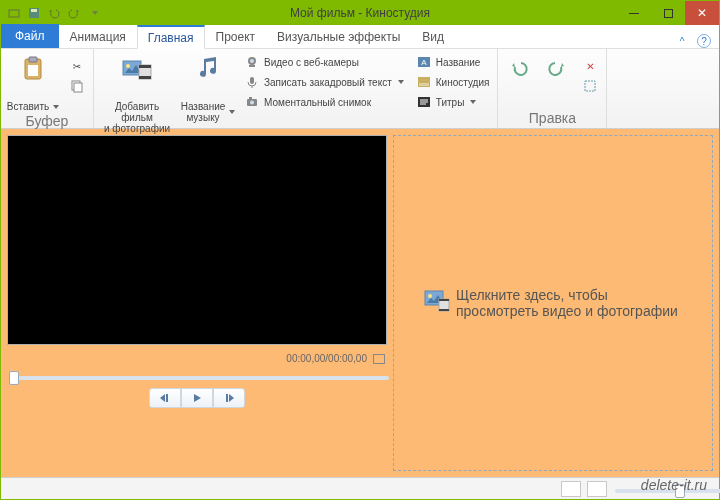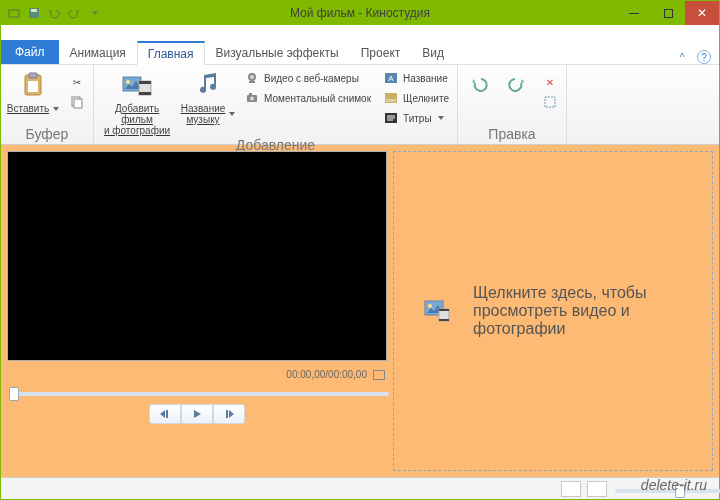--- a/index.html
+++ b/index.html
@@ -11,32 +11,32 @@
   .qat-btn { width:18px; height:18px; display:flex; align-items:center; justify-content:center; opacity:.7; }
   .title { position:absolute; left:0; right:0; text-align:center; font-size:12px; color:#404040; pointer-events:none; }
   .winctrls { margin-left:auto; display:flex; height:100%; }
   .winbtn { width:34px; height:100%; display:flex; align-items:center; justify-content:center; color:#333; }
   .winbtn.close { background:#c94f3d; color:#fff; }
   .winbtn.max, .winbtn.min { background:#7fba00; }
   .winbtn .sq { width:9px; height:9px; border:1px solid #fff; }
   .winbtn .dash { width:10px; height:1px; background:#333; }
   .winbtn .x { font-size:12px; color:#fff; }
   
-  .tabrow { height:40px; background:#fff; border-bottom:1px solid #e0e0e0; display:flex; align-items:flex-end; padding:0 0 0 0; position:relative; }
+  .tabrow { height:24px; background:#fff; border-bottom:1px solid #e0e0e0; display:flex; align-items:flex-end; padding:0 0 0 0; position:relative; }
   .filebtn { background:#2e7cd6; color:#fff; padding:0 14px; height:24px; display:flex; align-items:center; font-size:12px; border:none; }
   .tab { padding:0 10px; height:24px; display:flex; align-items:center; color:#555; font-size:12px; border:1px solid transparent; border-bottom:none; }
   .tab.active { background:#fff; border:1px solid #dcdcdc; border-top:2px solid #2e7cd6; border-bottom:1px solid #fff; color:#2b579a; margin-bottom:-1px; }
   .tabrow .help { margin-left:auto; padding-right:8px; display:flex; gap:8px; align-items:center; color:#2e7cd6; }
   .help span { width:14px; height:14px; display:flex; align-items:center; justify-content:center; border:1px solid #7cb0e6; border-radius:50%; font-size:10px; }
   
   .ribbon { height:80px; background:linear-gradient(#fdfdfd,#f2f2f2); border-bottom:1px solid #cfcfcf; display:flex; }
   .group { border-right:1px solid #dedede; display:flex; flex-direction:column; padding:2px 4px 0 4px; }
   .group .body { flex:1; display:flex; align-items:flex-start; gap:4px; }
   .group .label { text-align:center; font-size:14px; color:#777; padding:1px 0 2px; }
-  .bigbtn { display:flex; flex-direction:column; align-items:center; justify-content:flex-start; width:56px; padding-top:2px; gap:2px; text-align:center;text-decoration:underline; }
+  .bigbtn { display:flex; flex-direction:column; align-items:center; justify-content:flex-start; width:56px; padding-top:2px; gap:16px; text-align:center; }
   .bigbtn .ic { width:32px; height:32px; display:flex; align-items:center; justify-content:center; }
   .bigbtn .txt { font-size:10px; line-height:1.1; color:#444; }
   .col { display:flex; flex-direction:column; gap:2px; padding-top:2px; }
   .smbtn { display:flex; align-items:center; gap:4px; padding:1px 4px; height:18px; font-size:10px; color:#444; white-space:nowrap; }
   .smbtn .ic { width:16px; height:16px; display:flex; align-items:center; justify-content:center; }
   .dd { width:0;height:0;border-left:3px solid transparent;border-right:3px solid transparent;border-top:4px solid #666; display:inline-block; margin-left:2px; }
   .thumb { width:44px; height:30px; background:linear-gradient(#a9c5dc 0 60%, #7fa0bb 60% 100%); border:1px solid #bfbfbf; margin:2px; position:relative; }
   .thumb::after{content:"";position:absolute;left:20%;right:20%;top:45%;height:20%;background:#d8d0c0;border-radius:50% 50% 0 0;}
   .thumbrow{ display:flex; flex-wrap:wrap; width:104px; }
   .ic svg { display:block; }
@@ -46,21 +46,21 @@
   .preview { background:#000; width:100%; height:210px; border:1px solid #b0b0b0; }
   .timebar { text-align:right; padding:2px 2px 0 0; font-size:10px; color:#666; display:flex; justify-content:flex-end; align-items:center; gap:6px; }
   .timebar .fsicon{ width:12px;height:10px;border:1px solid #888; position:relative;}
   .slider { width:100%; }
   .slider input { width:100%; }
   .controls { display:flex; justify-content:center; gap:0; }
   .ctrlbtn { width:32px; height:20px; border:1px solid #cfd8e0; background:linear-gradient(#fff,#edf2f7); display:flex; align-items:center; justify-content:center; color:#5a7ca0; }
   .ctrlbtn:first-child{border-radius:3px 0 0 3px;}
   .ctrlbtn:last-child{border-radius:0 3px 3px 0;}
   .rightpane { flex:1; border:1px dashed #8fa8c0; display:flex; align-items:center; justify-content:center; padding:20px; }
-  .hint { display:flex; align-items:center; gap:22px; color:#555; font-size:16px; max-width:260px; }
+  .hint { display:flex; align-items:flex-start; gap:5px; color:#555; font-size:14px; max-width:260px; }
   .hint .ic { width:28px; height:28px; }
   
   .statusbar { height:22px; border-top:1px solid #d0d0d0; background:#f4f4f4; display:flex; align-items:center; justify-content:flex-end; gap:6px; padding:0 6px; }
   .sbtn { width:20px; height:16px; border:1px solid #c8c8c8; background:#fff; }
   .zoom { width:100px; }
   
   .wm { position:absolute; right:12px; bottom:6px; font-size:14px; font-style:italic; color:#666; pointer-events:none; }
   input[type=range]{ -webkit-appearance:none; height:4px; background:#d8e2ec; border-radius:2px;}
   input[type=range]::-webkit-slider-thumb{ -webkit-appearance:none; width:10px; height:14px; background:#fff; border:1px solid #9ab; border-radius:2px;}
 </style>
@@ -109,22 +109,22 @@
       <div class="winbtn close">
           <span class="x">✕</span>
         </div>
     </div>
   </div>
 
   <div class="tabrow">
     <button class="filebtn">Файл</button>
     <div class="tab">Анимация</div>
     <div class="tab active">Главная</div>
+    <div class="tab">Проект</div>
     <div class="tab">Визуальные эффекты</div>
-    <div class="tab">Проект</div>
     <div class="tab">Вид</div>
     <div class="help">
       <span style="border:none;color:#2e7cd6">^</span>
       <span>?</span>
     </div>
   </div>
 
   <div class="ribbon">
 
     <div class="group">
@@ -194,20 +194,31 @@
                   <circle cx="7" cy="6" r="4" fill="#888"></circle>
                   <circle cx="7" cy="6" r="2" fill="#cde"></circle>
                   <rect x="4" y="10" width="6" height="2" fill="#888"></rect>
                 </svg>
               </span>
               <span>Видео с веб-камеры</span>
             </div>
           <div class="smbtn">
               <span class="ic">
                 <svg width="14" height="14">
+                  <rect x="5" y="2" width="4" height="7" rx="2" fill="#888"></rect>
+                  <path d="M3 7 a4 4 0 0 0 8 0" fill="none" stroke="#888"></path>
+                  <line x1="7" y1="11" x2="7" y2="13" stroke="#888"></line>
+                </svg>
+              </span>
+              <span>Записать закадровый текст</span>
+              <span class="dd"></span>
+            </div>
+          <div class="smbtn">
+              <span class="ic">
+                <svg width="14" height="14">
                   <rect x="2" y="4" width="10" height="7" rx="1" fill="#888"></rect>
                   <circle cx="7" cy="7.5" r="2" fill="#cde"></circle>
                   <rect x="4" y="2" width="3" height="2" fill="#888"></rect>
                 </svg>
               </span>
               <span>Моментальный снимок</span>
             </div>
         </div>
         <div class="col">
           <div class="smbtn">
@@ -219,21 +230,21 @@
               </span>
               <span>Название</span>
             </div>
           <div class="smbtn">
               <span class="ic">
                 <svg width="14" height="14">
                   <rect x="1" y="2" width="12" height="10" fill="#c8b060"></rect>
                   <rect x="2" y="8" width="10" height="3" fill="#fff6"></rect>
                 </svg>
               </span>
-              <span>Щелкните</span>
+              <span>Киностудия</span>
             </div>
           <div class="smbtn">
               <span class="ic">
                 <svg width="14" height="14">
                   <rect x="1" y="2" width="12" height="10" fill="#333"></rect>
                   <line x1="3" y1="5" x2="11" y2="5" stroke="#fff"></line>
                   <line x1="3" y1="7" x2="11" y2="7" stroke="#fff"></line>
                   <line x1="3" y1="9" x2="9" y2="9" stroke="#fff"></line>
                 </svg>
               </span>

